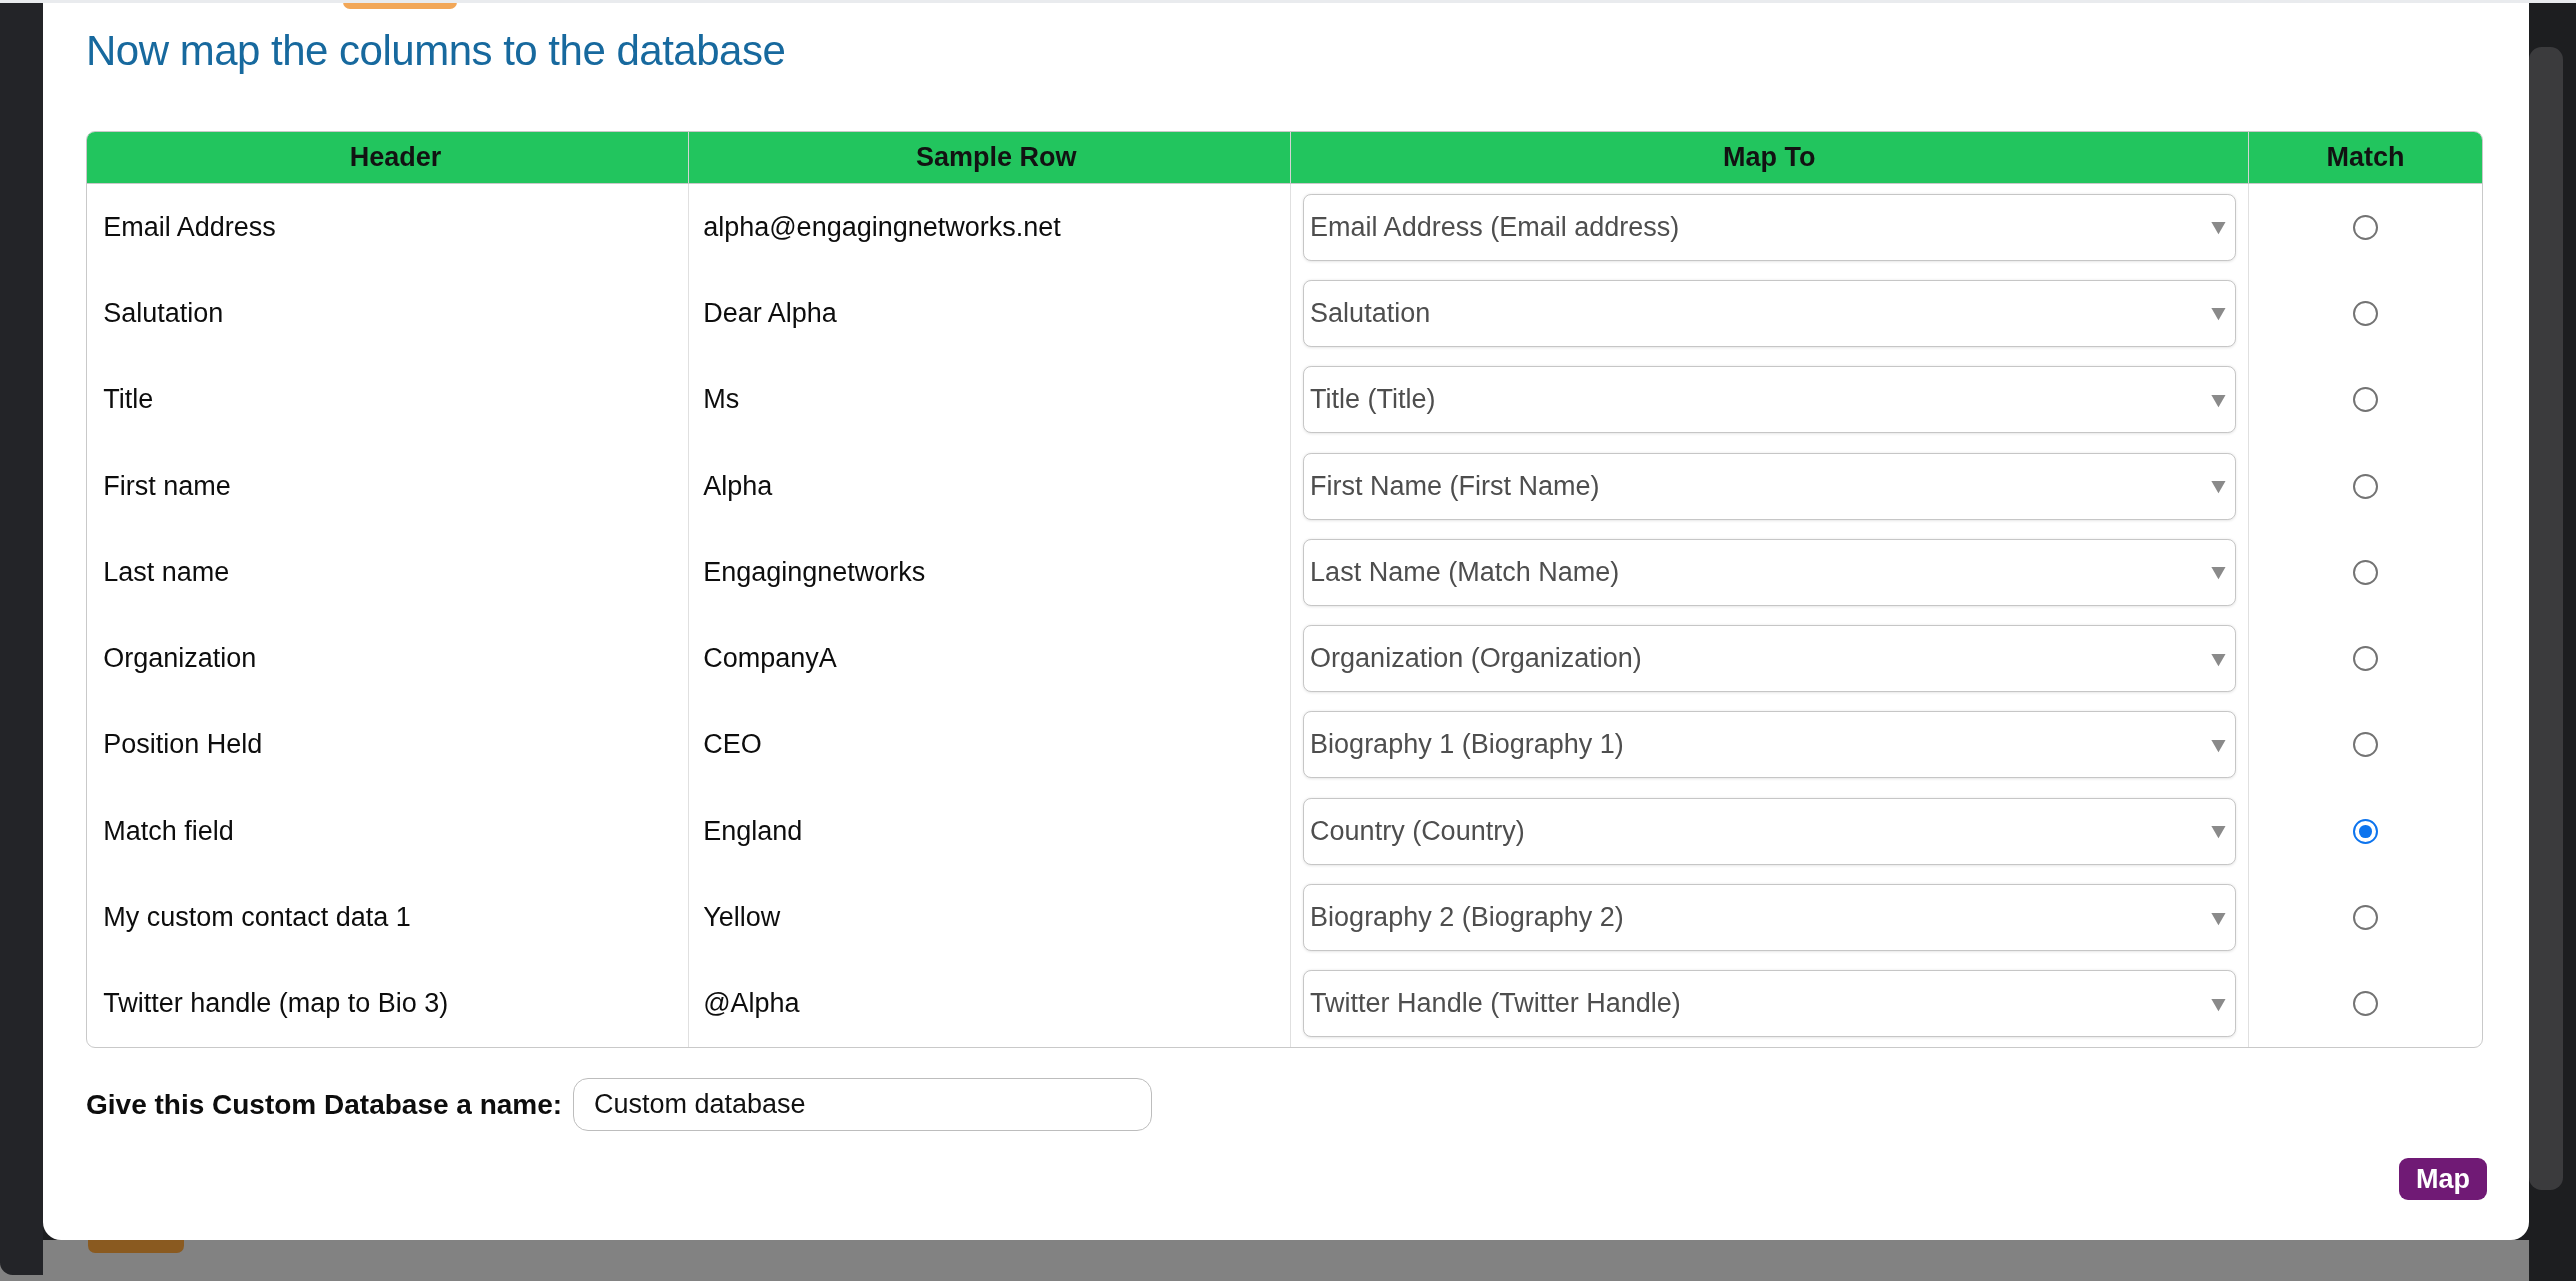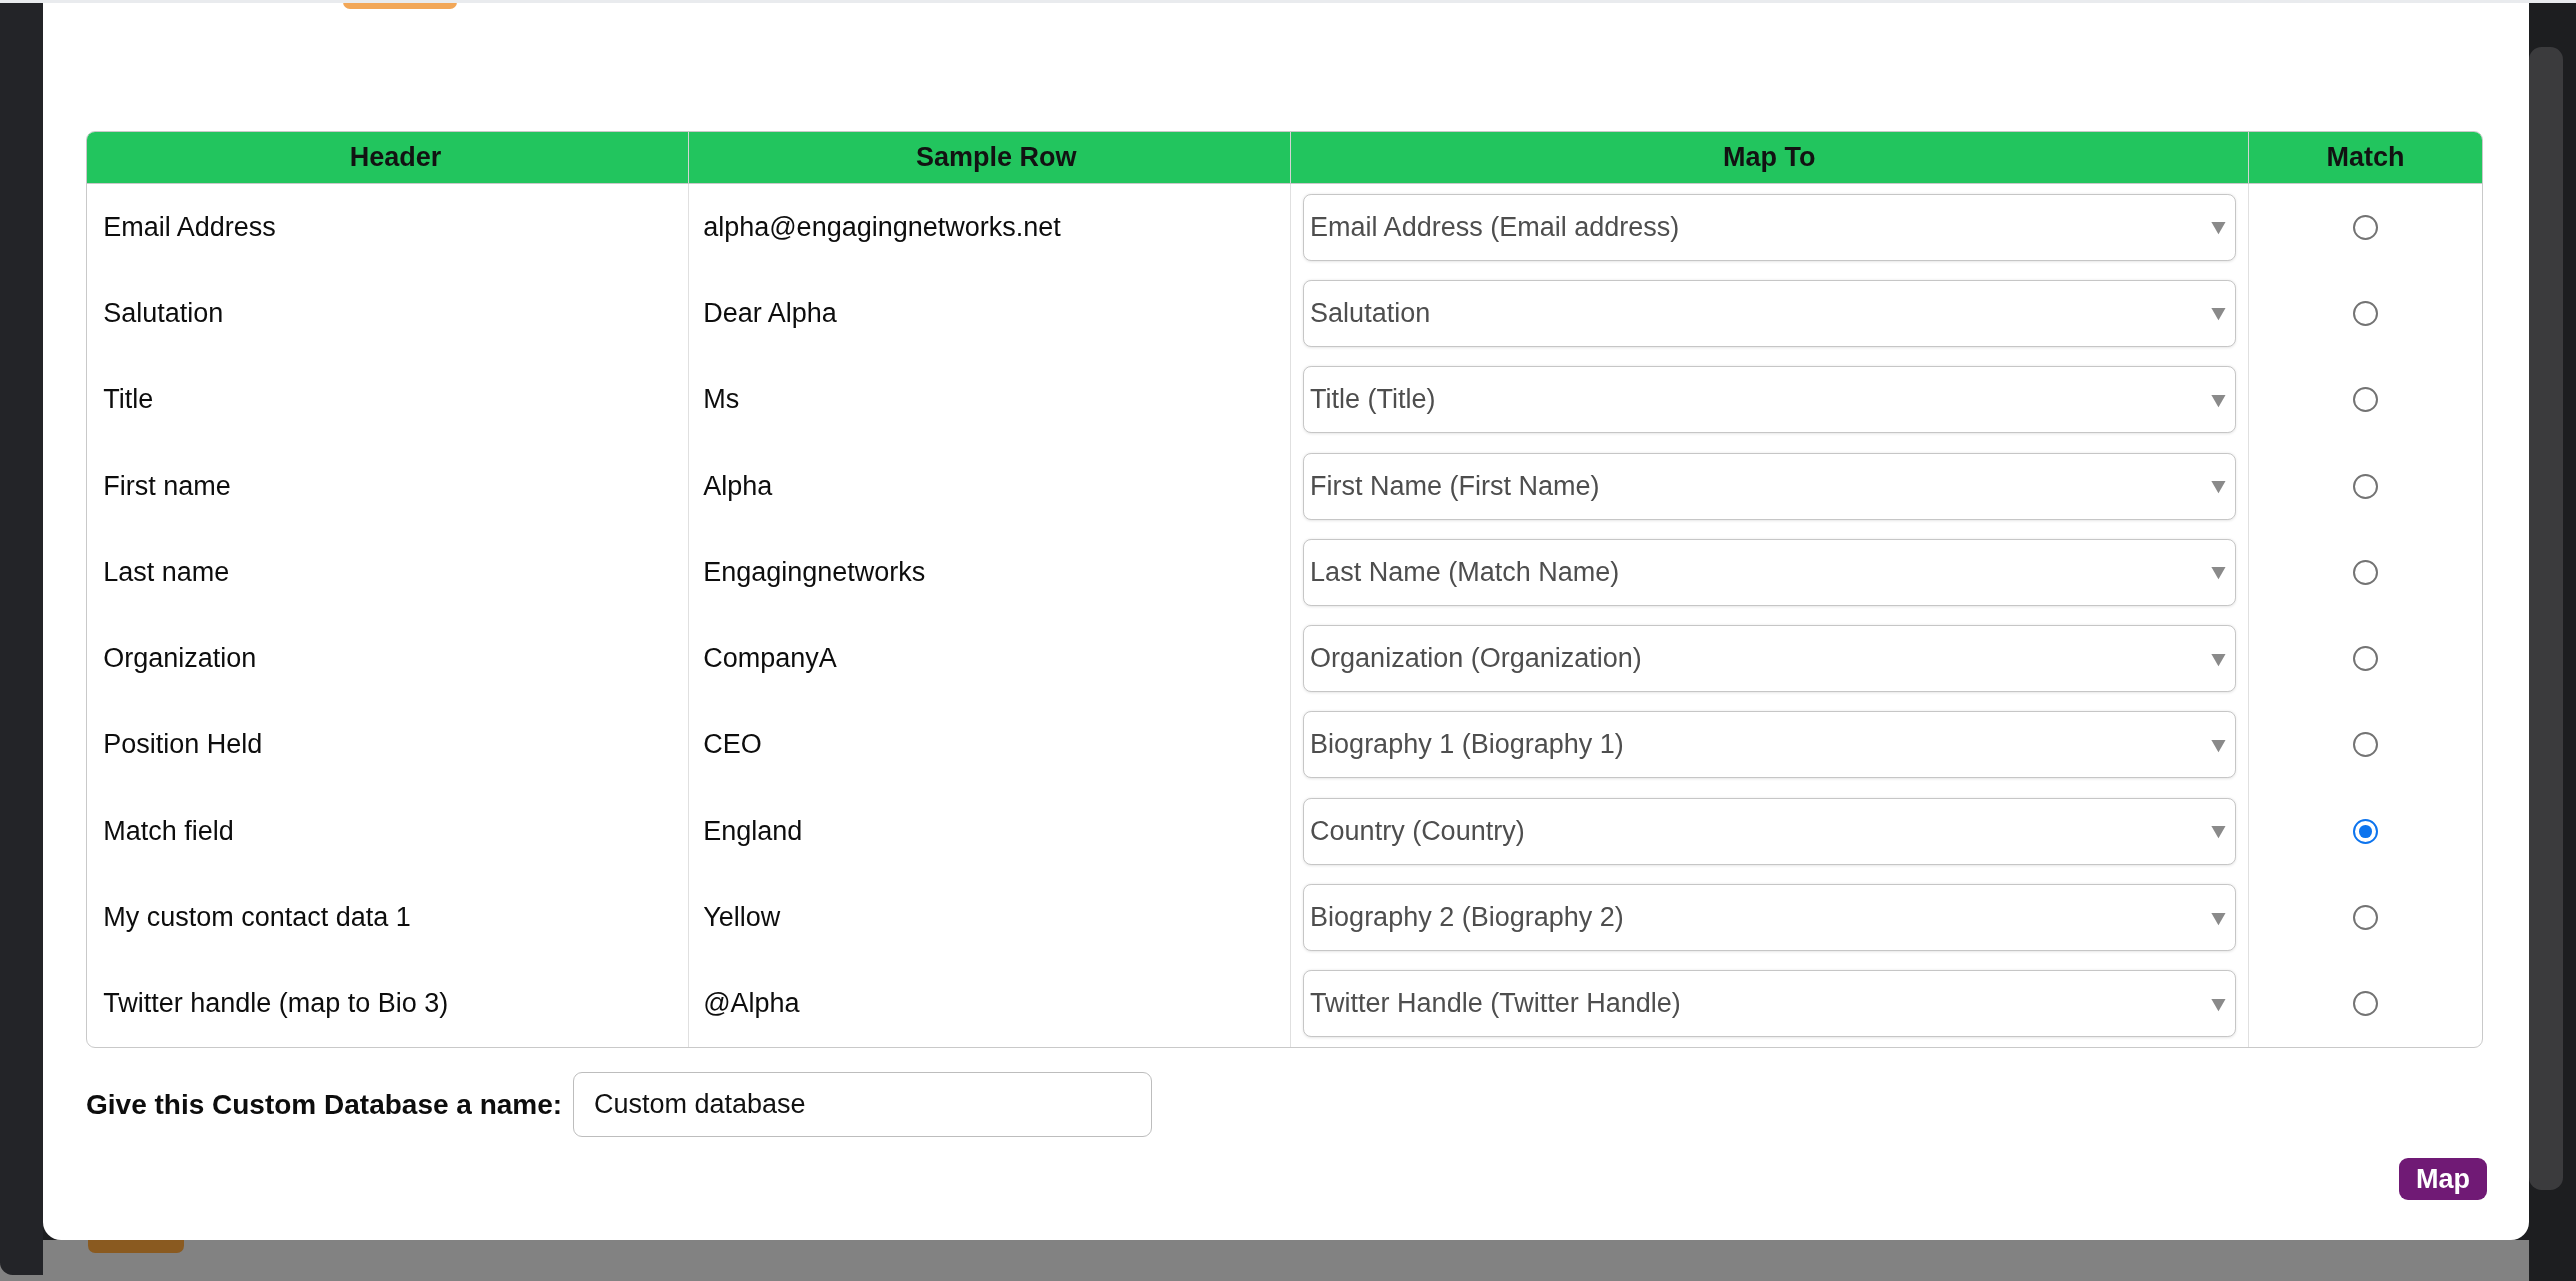--- a/index.html
+++ b/index.html
@@ -78,22 +78,22 @@
   .radio.selected { border-color:#0d74ee; }
   .radio.selected .dot { display:block; }
 
   
   .name-row {
     position:absolute; left:43px; top:1070px; height:69px;
     display:flex; align-items:center;
   }
   .name-label { font-size:28px; font-weight:bold; color:#0d0d0d; }
   .name-input {
-    margin-left:10.8px; width:579px; height:65px;
-    border:1.8px solid #bdbdbd; border-radius:9px;
+    margin-left:10.8px; width:579px; height:53px;
+    border:1.8px solid #bdbdbd; border-radius:15px;
     font-family:"Liberation Sans","DejaVu Sans",sans-serif;
     font-size:27px; color:#111; padding:0 20px; outline:none; background:#fff;
   }
 
   
   .map-button {
     position:absolute; right:42px; bottom:40px; width:88px; height:42px;
     background:#701a75; border:none; border-radius:9px;
     color:#ffffff; font-weight:bold; font-size:27px;
     font-family:"Liberation Sans","DejaVu Sans",sans-serif;
@@ -107,20 +107,21 @@
 <div class="left-strip"></div>
 <div class="right-track">
   <div class="right-thumb"></div>
 </div>
 <div class="bottom-overlay"></div>
 <div class="dimmed-button"></div>
 
 <div class="modal">
   <div class="top-sliver"></div>
 
+  <h1 class="page-title">Now map the columns to the database</h1>
 
   <div class="map-table">
     <div class="thead">
       <div class="th col-header">Header</div>
       <div class="th col-sample">Sample Row</div>
       <div class="th col-mapto">Map To</div>
       <div class="th col-match">Match</div>
     </div>
     <div class="tbody" id="rows-container">
         <div class="tr">

